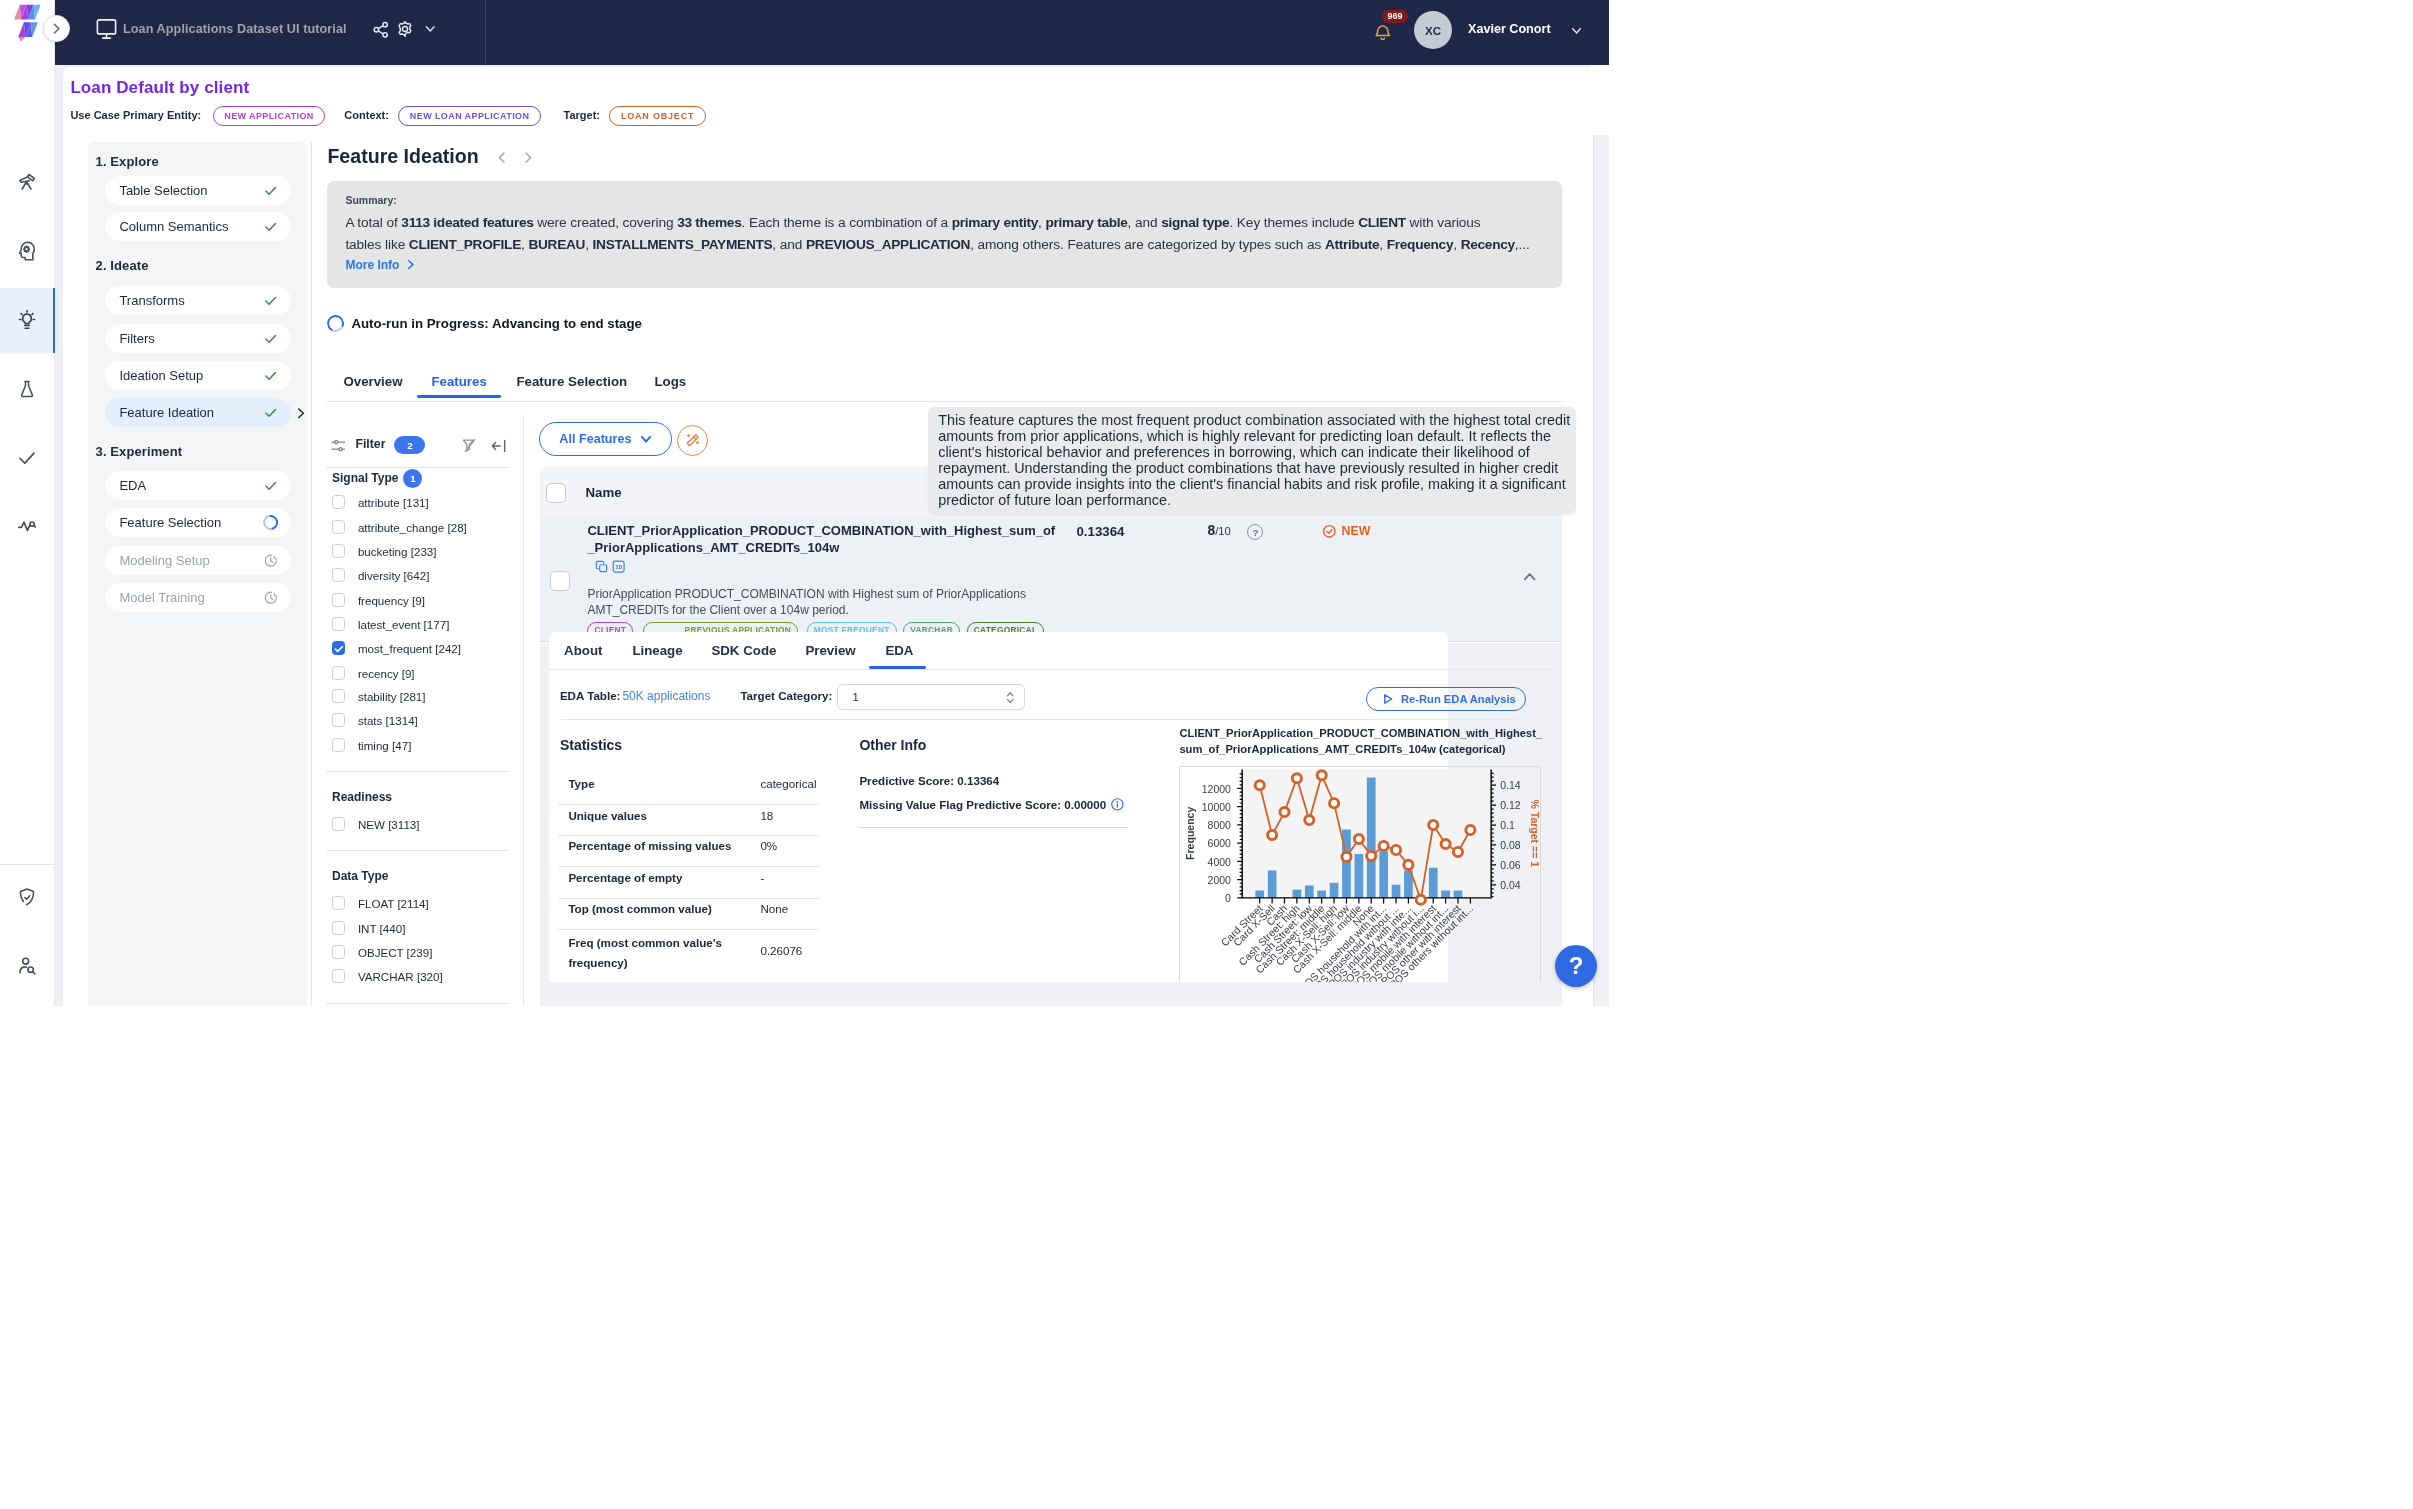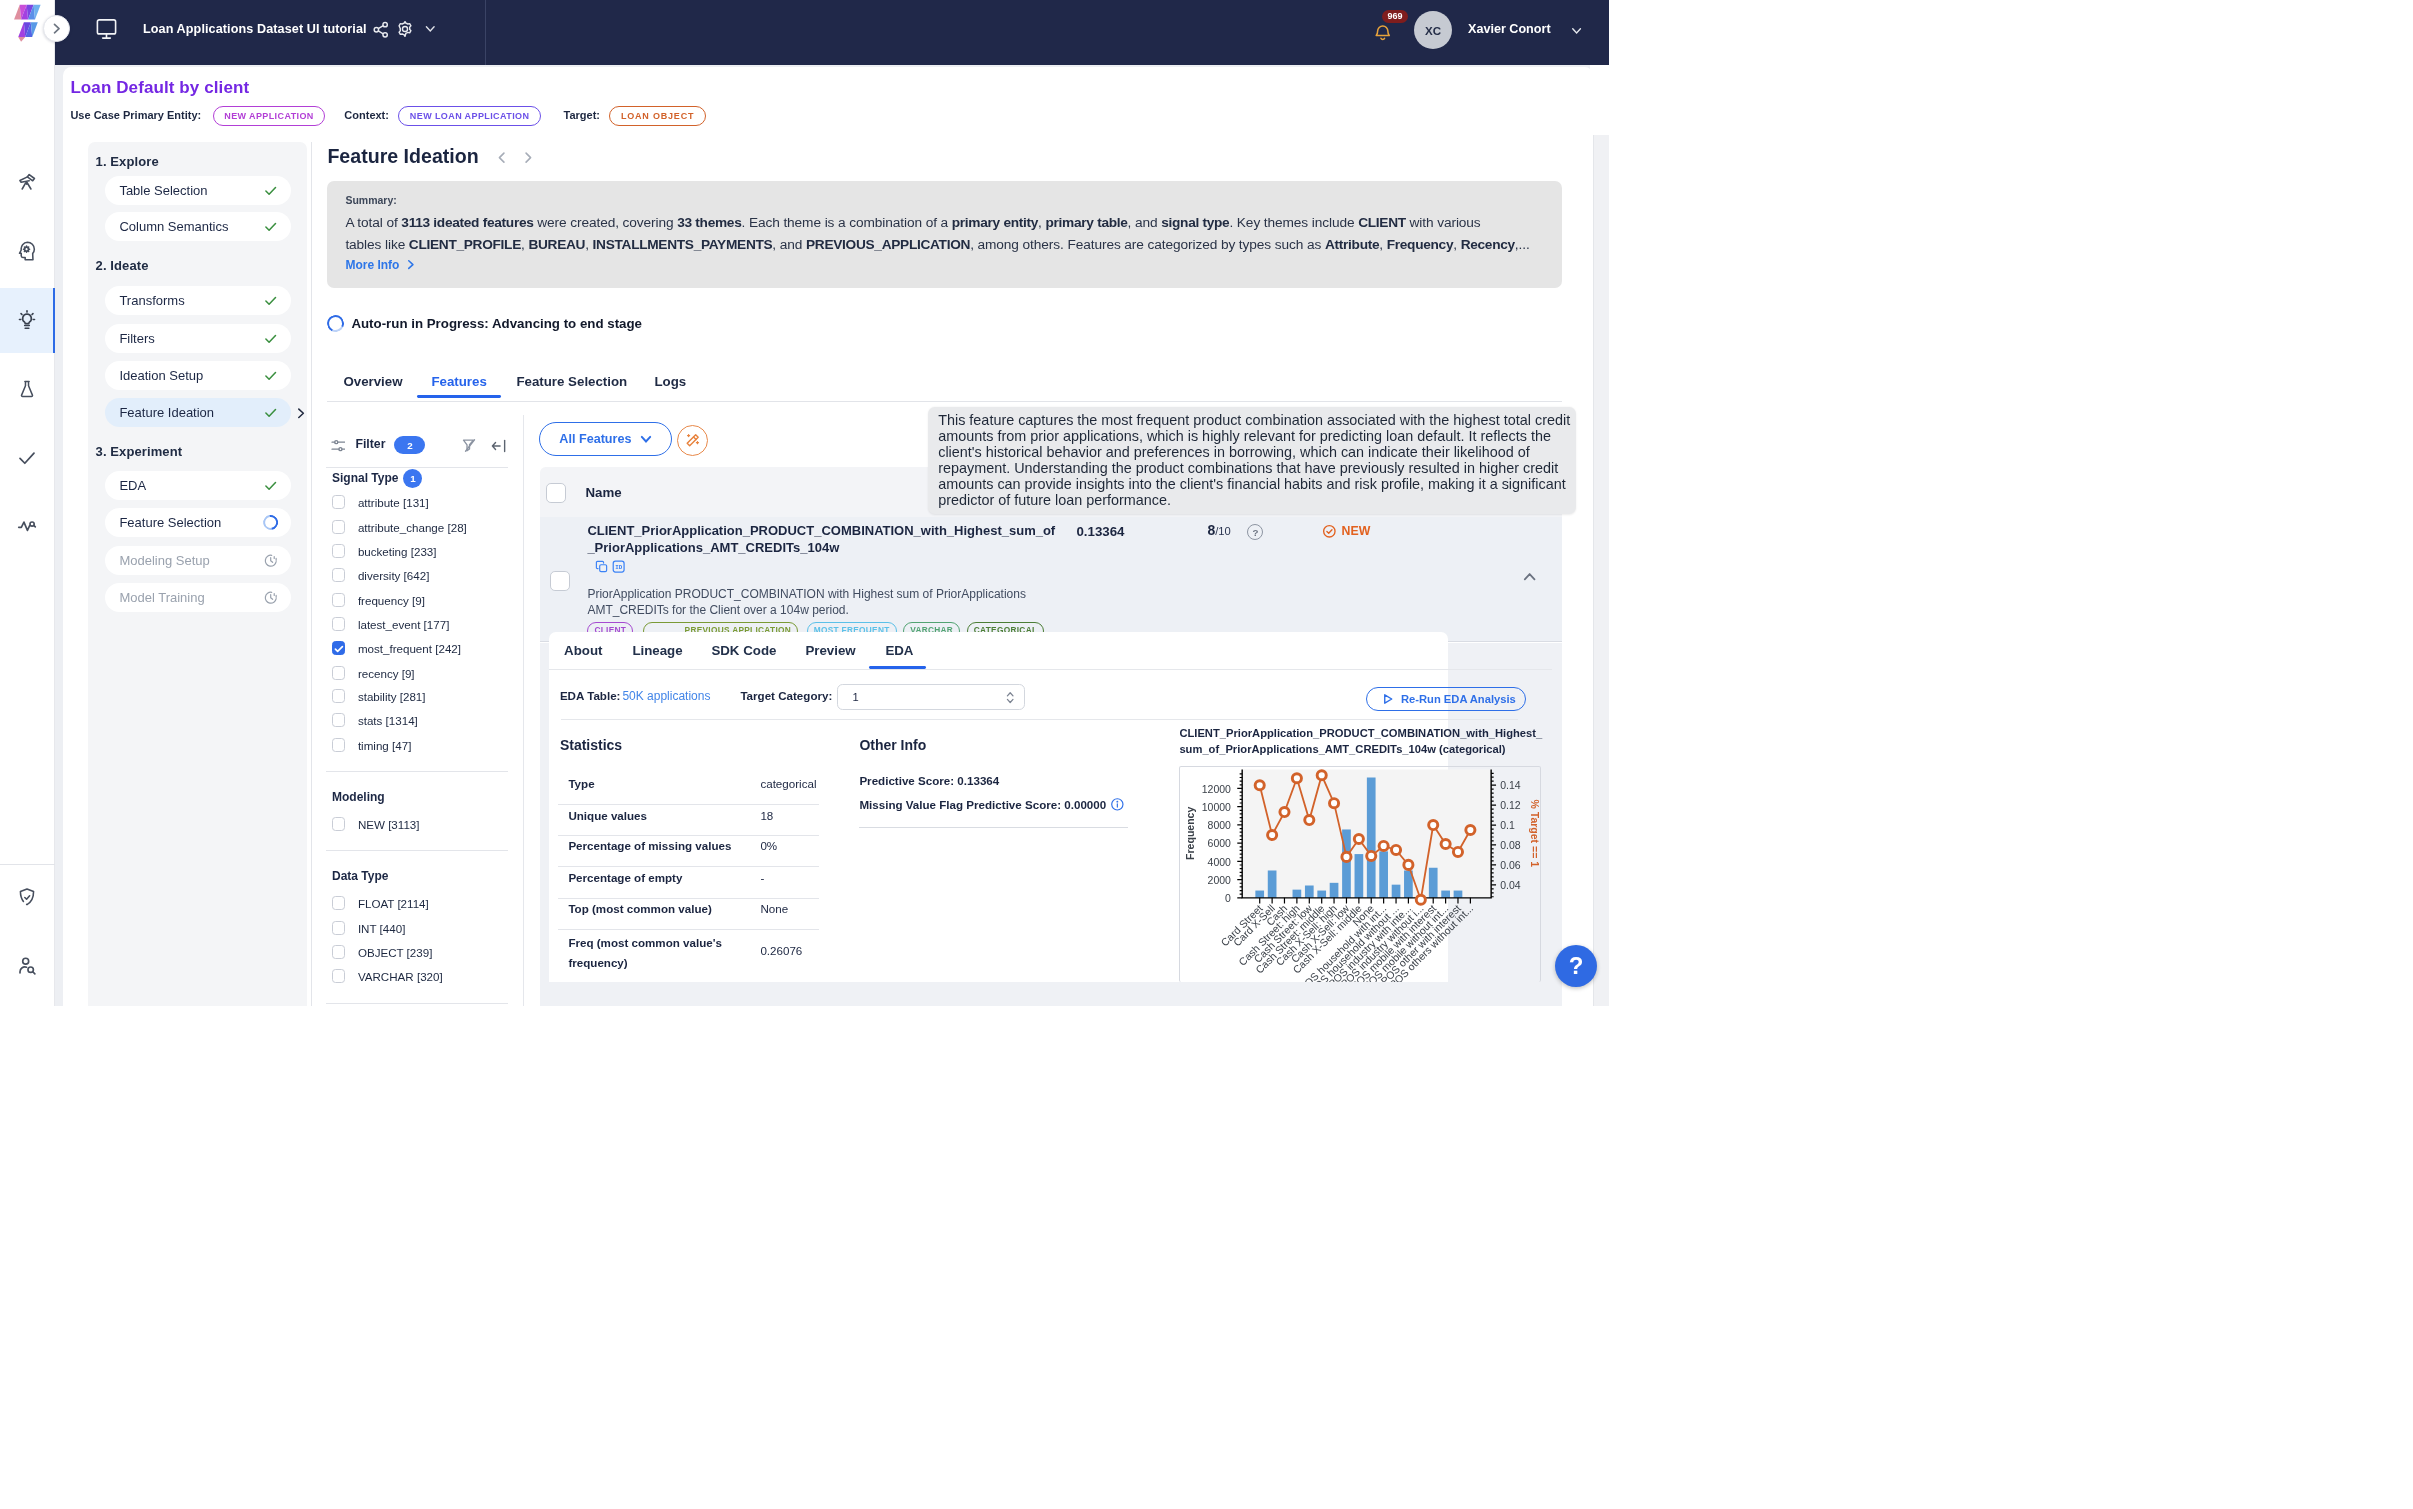--- a/index.html
+++ b/index.html
@@ -3,21 +3,21 @@
 <meta charset="utf-8">
 <style>
 * { margin:0; padding:0; box-sizing:border-box; }
 html,body { width:1609px; height:1006px; overflow:hidden; }
 body { font-family:"Liberation Sans", sans-serif; background:#ffffff; color:#1b2540; position:relative; }
 .abs { position:absolute; }
 
 
 #navbar { position:absolute; left:55px; top:0; width:1554px; height:65px; background:#202849; }
 #navbar .vsep { position:absolute; left:430px; top:0; width:0.7px; height:65px; background:#3a4365; }
-#nav-title { position:absolute; left:88px; top:22.4px; color:#ffffff; font-size:12.6px; font-weight:700; letter-spacing:0.1px; }
+#nav-title { position:absolute; left:68px; top:22.4px; color:#a3a3a3; font-size:12.6px; font-weight:700; letter-spacing:0.1px; }
 
 
 #sidebar { position:absolute; left:0; top:0; width:55px; height:1006px; background:#fff; border-right:0.7px solid #e7e8ec; z-index:5; }
 .sb-ic { position:absolute; left:50%; transform:translate(-50%,-50%); }
 #sb-active { position:absolute; left:0; top:288px; width:55px; height:65px; background:#e7f1fd; border-right:2.8px solid #2e6be6; }
 #sb-sep { position:absolute; left:0; top:864px; width:55px; height:0.7px; background:#e2e4e9; }
 #collapse-btn { position:absolute; left:43px; top:14.7px; width:27px; height:27px; border-radius:50%; background:#fff; border:0.7px solid #e4e6ec; box-shadow:0 0.7px 2.8px rgba(20,30,60,.18); z-index:9; display:flex; align-items:center; justify-content:center; }
 
 
 #page { position:absolute; left:55px; top:65px; width:1554px; height:941px; background:#edeff3; }
@@ -268,21 +268,21 @@
         </div>
       <div class="cbrow" style="top:299px;">
           <span class="cbx"></span>
           <span class="lb">stats [1314]</span>
         </div>
       <div class="cbrow" style="top:324px;">
           <span class="cbx"></span>
           <span class="lb">timing [47]</span>
         </div>
       <div class="fhr" style="top:357px;"></div>
-      <div class="fheader" style="top:376px;">Modeling</div>
+      <div class="fheader" style="top:376px;">Readiness</div>
       <div class="cbrow" style="top:403px;">
           <span class="cbx"></span>
           <span class="lb">NEW [3113]</span>
         </div>
       <div class="fhr" style="top:436px;"></div>
       <div class="fheader" style="top:455px;">Data Type</div>
       <div class="cbrow" style="top:482px;">
           <span class="cbx"></span>
           <span class="lb">FLOAT [2114]</span>
         </div>

